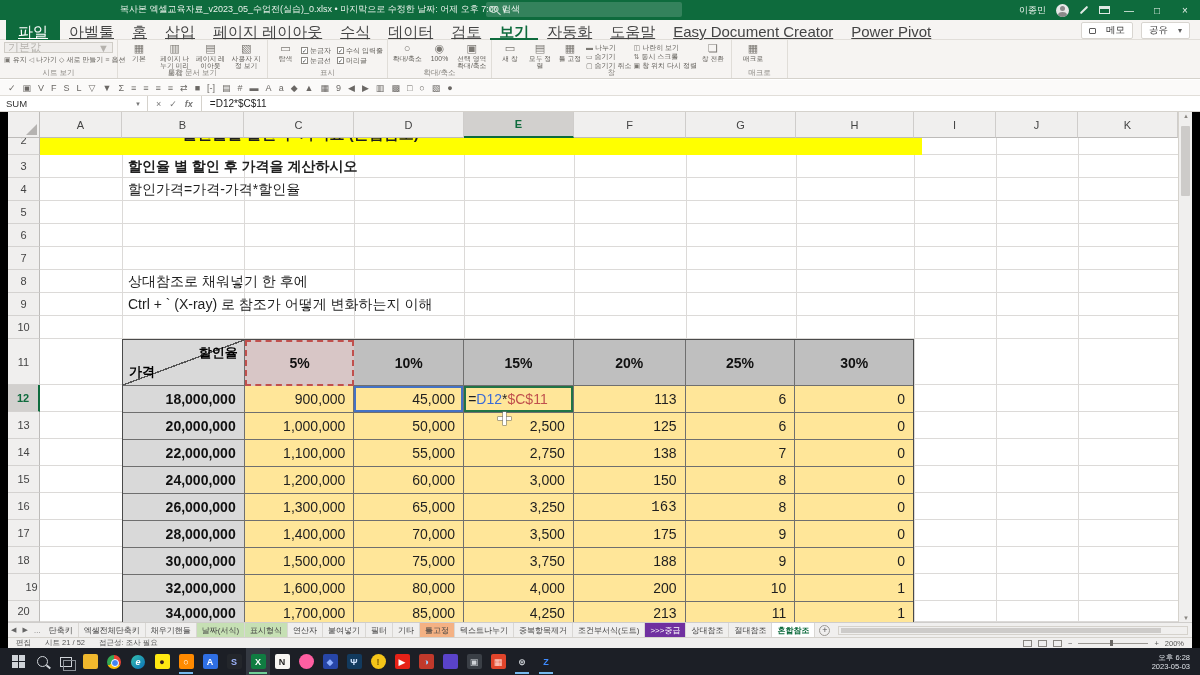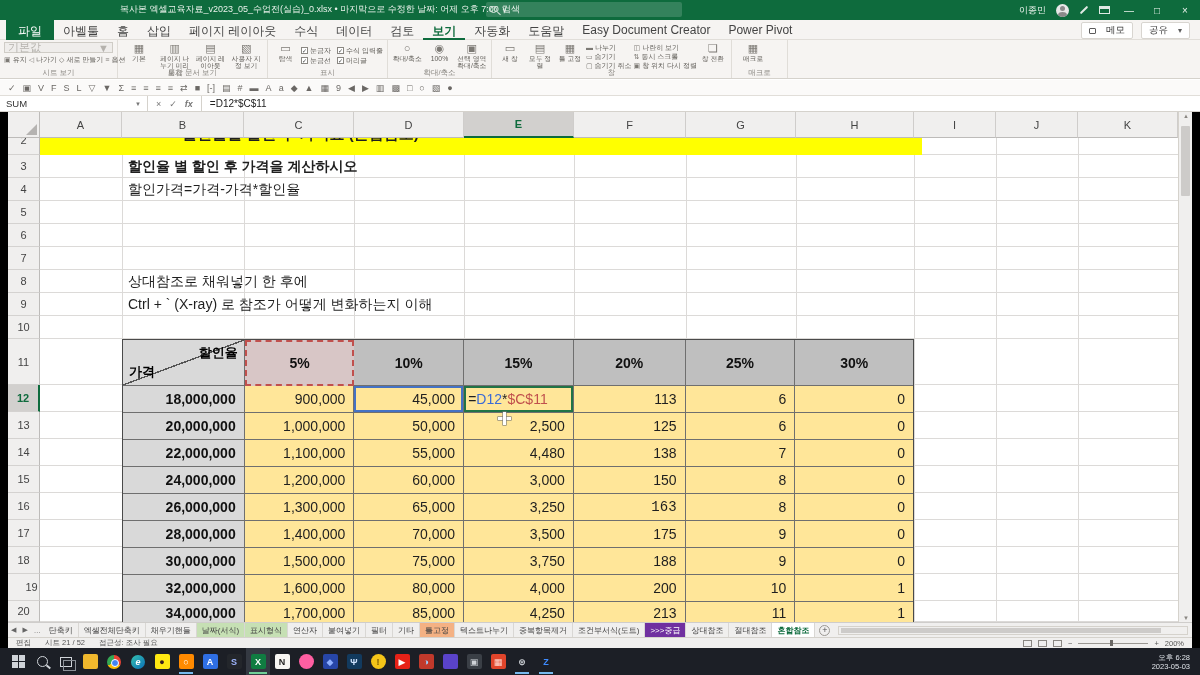--- a/index.html
+++ b/index.html
@@ -19,21 +19,21 @@
   #avatar { width:13px; height:13px; background:#e8e8e8; border-radius:50%; position:relative; overflow:hidden;}
   #avatar::before{content:"";position:absolute;left:4px;top:2px;width:5px;height:5px;border-radius:50%;background:#8a8a8a;}
   #avatar::after{content:"";position:absolute;left:2px;top:8px;width:9px;height:6px;border-radius:50%;background:#8a8a8a;}
   .pencil { width:10px; height:2px; background:#dfe9e3; transform:rotate(-45deg); border-radius:1px; }
   .ribbled { width:11px; height:8px; border:1px solid #dfe9e3; border-top-width:3px; }
   .wbtn { font-size:10px; width:18px; text-align:center; cursor:default;}
 
   
   #tabrow { position:absolute; left:0; top:20px; width:1200px; height:20px; background:#f6f4f2; border-bottom:1px solid #e1ded9; }
   #tabs { position:absolute; left:6px; top:0; height:20px; display:flex; }
-  .rtab { padding:3px 9px 0 9px; font-size:12px; color:#444; white-space:nowrap; }
+  .rtab { padding:3px 9px 0 9px; font-size:15px; color:#444; white-space:nowrap;text-decoration:underline; }
   .rtab.filetab { background:#0e6b3d; color:#fff; padding:3px 12px 0 12px;}
   .rtab.active { color:#0e6b3d; font-weight:bold; border-bottom:2.5px solid #0e6b3d; }
   #tabrow-right { position:absolute; right:10px; top:2px; display:flex; gap:8px; }
   .trbtn { font-size:9.5px; color:#333; border:1px solid #d8d5d0; background:#fff; padding:1px 7px; border-radius:2px; display:flex; align-items:center; gap:10px;}
   .bubble { width:7px; height:6px; border:1px solid #5c5c5c; border-radius:1px; display:inline-block;}
   .sharearrow{ font-size:8px; color:#5c5c5c;}
 
   
   #ribbon { position:absolute; left:0; top:40px; width:1200px; height:39px; background:#f6f4f2; border-bottom:1px solid #d5d2cc; display:flex; }
   .rgroup { height:100%; border-right:1px solid #e0ddd8; position:relative; padding:2px 4px 10px 4px; }
@@ -501,21 +501,21 @@
           <div class="tcell valcell" style="width: 110px;">50,000</div>
           <div class="tcell valcell" style="width: 110px;">2,500</div>
           <div class="tcell valcell" style="width: 112px;">125</div>
           <div class="tcell valcell" style="width: 110px;">6</div>
           <div class="tcell valcell" style="width: 118px;">0</div>
         </div>
         <div class="trow" style="height: 27px;">
           <div class="tcell pricecell" style="width: 122px;">22,000,000</div>
           <div class="tcell valcell" style="width: 110px;">1,100,000</div>
           <div class="tcell valcell" style="width: 110px;">55,000</div>
-          <div class="tcell valcell" style="width: 110px;">4,480</div>
+          <div class="tcell valcell" style="width: 110px;">2,750</div>
           <div class="tcell valcell" style="width: 112px;">138</div>
           <div class="tcell valcell" style="width: 110px;">7</div>
           <div class="tcell valcell" style="width: 118px;">0</div>
         </div>
         <div class="trow" style="height: 27px;">
           <div class="tcell pricecell" style="width: 122px;">24,000,000</div>
           <div class="tcell valcell" style="width: 110px;">1,200,000</div>
           <div class="tcell valcell" style="width: 110px;">60,000</div>
           <div class="tcell valcell" style="width: 110px;">3,000</div>
           <div class="tcell valcell" style="width: 112px;">150</div>

